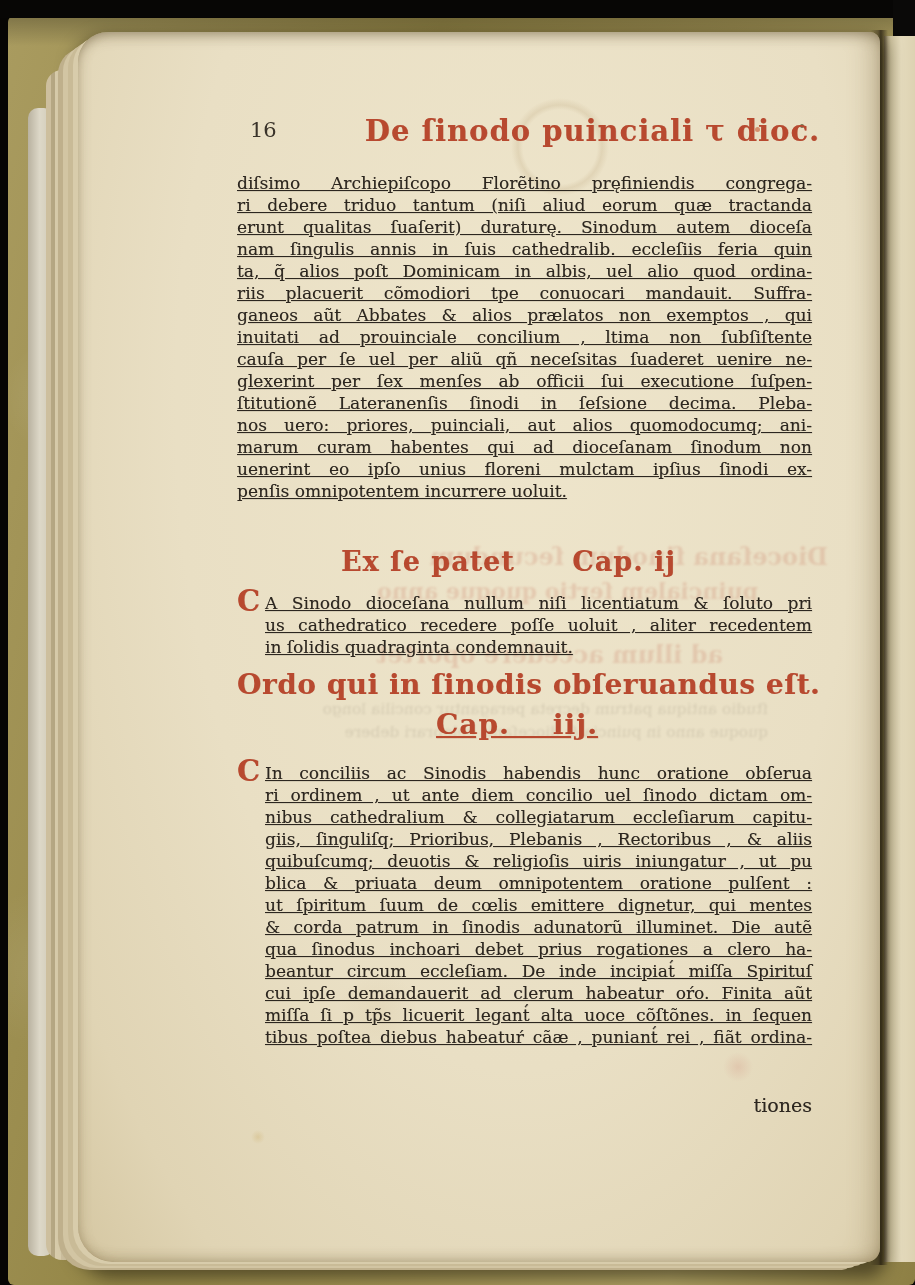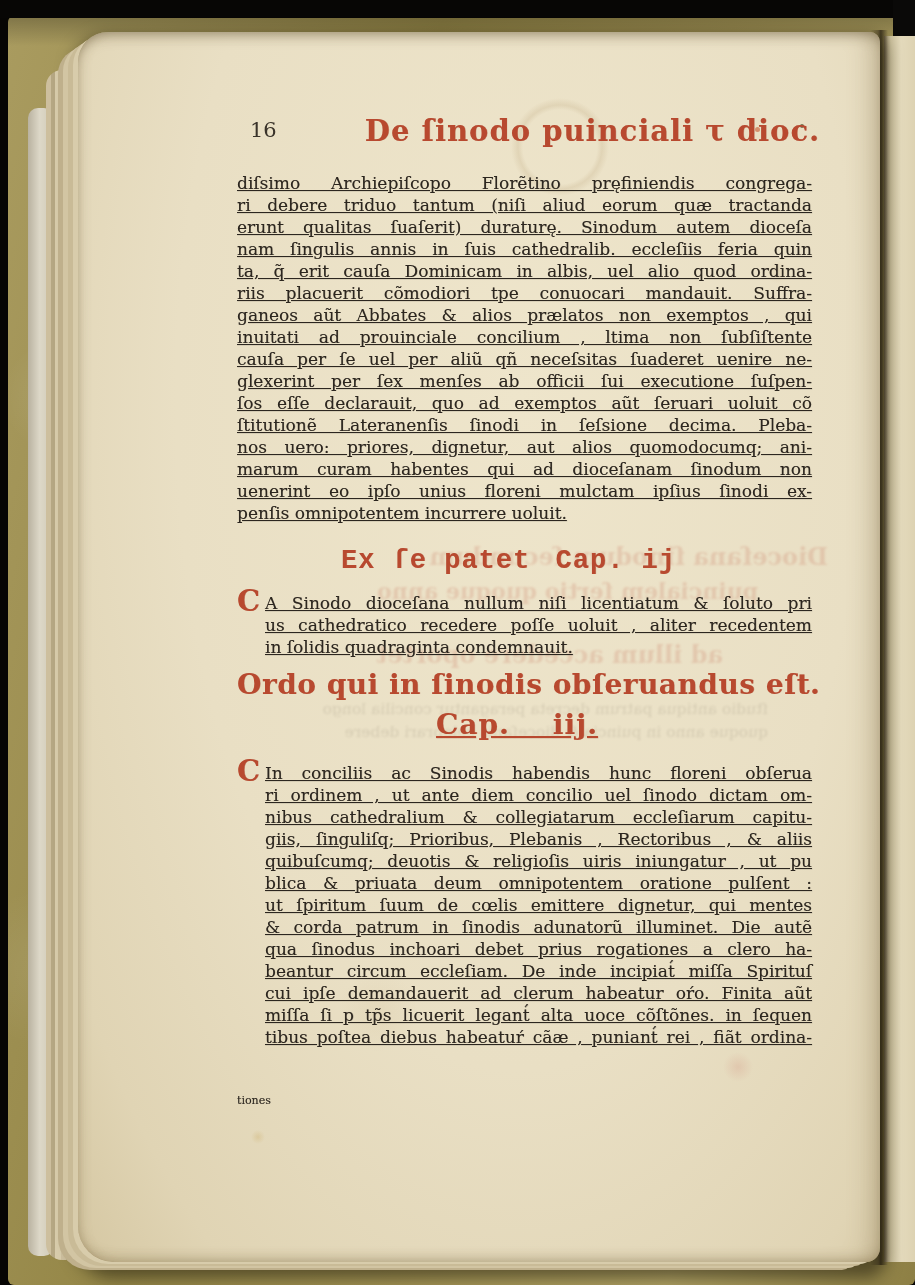--- a/index.html
+++ b/index.html
@@ -60,27 +60,27 @@
   .rubric{color:#b8492f;font-weight:bold;text-shadow:.4px .4px 0 rgba(150,55,35,.35);}
   .pagenum{position:absolute;left:172px;top:86px;font-size:21px;color:#3a332a;}
   .running-title{position:absolute;left:235px;top:82px;width:465px;text-align:center;
         font-size:29px;letter-spacing:1px;white-space:nowrap;margin-left:47px;}
   .para{position:absolute;font-size:17px;line-height:22px;}
   .tline{height:22px;text-align:justify;text-align-last:justify;white-space:normal;text-decoration:underline;}
   .endleft .tline:last-child{text-align-last:left;}
   .indent{padding-left:28px;}
   .pilcrow{position:absolute;left:0;top:-6px;font-size:29px;line-height:30px;}
   .h2row{position:absolute;left:263px;top:514px;width:335px;display:flex;
-        justify-content:space-between;font-size:27px;letter-spacing:1px;font-family:Liberation Mono, monospace;}
+        justify-content:space-between;font-size:27px;letter-spacing:1px;}
   .h3a{position:absolute;left:159px;top:636px;width:575px;text-align:left;
         font-size:28px;letter-spacing:.5px;white-space:nowrap;}
   .h3b{position:absolute;left:159px;top:676px;width:560px;text-align:center;
         font-size:28px;letter-spacing:1px;white-space:pre;text-decoration:underline;}
-  .catchword{position:absolute;left:159px;top:1062px;width:575px;text-align:left;
-        font-size:11px;}
+  .catchword{position:absolute;left:159px;top:1062px;width:575px;text-align:right;
+        font-size:19px;}
 
   
   .ghost{position:absolute;transform:scaleX(-1);filter:blur(1.1px);
         pointer-events:none;white-space:nowrap;overflow:hidden;}
   .ghost.red{color:#b84b34;font-weight:bold;opacity:.17;}
   .ghost.blk{color:#4a4030;opacity:.13;}
   .g-r0{left:330px;top:510px;width:420px;font-size:24px;}
   .g-r1{left:250px;top:546px;width:430px;font-size:22px;}
   .g-r2{left:205px;top:608px;width:440px;font-size:24px;}
   .g-b0{left:120px;top:668px;width:570px;font-size:15.5px;}
@@ -119,29 +119,28 @@
     <div class="speck2"></div>
 
     <div class="pagenum">16</div>
     <div class="running-title rubric">De ſinodo puinciali τ dioc.</div>
 
     <div class="para ink endleft" style="left:159px;top:140px;width:575px;">
         <div class="tline">diſsimo Archiepiſcopo Florẽtino pręfiniendis congrega-</div>
         <div class="tline">ri debere triduo tantum (niſi aliud eorum quæ tractanda</div>
         <div class="tline">erunt qualitas ſuaſerit) duraturę. Sinodum autem dioceſa</div>
         <div class="tline">nam ſingulis annis in ſuis cathedralib. eccleſiis feria quin</div>
-        <div class="tline">ta, q̃ erit cauſa Dominicam in albis, uel alio quod ordina-</div>
+        <div class="tline">ta, q̃ alios poſt Dominicam in albis, uel alio quod ordina-</div>
         <div class="tline">riis placuerit cõmodiori tpe conuocari mandauit. Suffra-</div>
         <div class="tline">ganeos aũt Abbates &amp; alios prælatos non exemptos , qui</div>
         <div class="tline">inuitati ad prouinciale concilium , ltima non ſubſiſtente</div>
         <div class="tline">cauſa per ſe uel per aliũ qñ neceſsitas ſuaderet uenire ne-</div>
         <div class="tline">glexerint per ſex menſes ab officii ſui executione ſuſpen-</div>
-        <div class="tline">ſos eſſe declarauit, quo ad exemptos aũt ſeruari uoluit cõ</div>
         <div class="tline">ſtitutionẽ Lateranenſis ſinodi in ſeſsione decima. Pleba-</div>
-        <div class="tline">nos uero: priores, dignetur, aut alios quomodocumq; ani-</div>
+        <div class="tline">nos uero: priores, puinciali, aut alios quomodocumq; ani-</div>
         <div class="tline">marum curam habentes qui ad dioceſanam ſinodum non</div>
         <div class="tline">uenerint eo ipſo unius floreni mulctam ipſius ſinodi ex-</div>
         <div class="tline">penſis omnipotentem incurrere uoluit.</div>
       </div>
 
     <div class="h2row rubric">
       <span>Ex ſe patet</span>
       <span>Cap. ij</span>
     </div>
 
@@ -150,21 +149,21 @@
     <div class="tline">A Sinodo dioceſana nullum niſi licentiatum &amp; ſoluto pri</div>
         <div class="tline">us cathedratico recedere poſſe uoluit , aliter recedentem</div>
         <div class="tline">in ſolidis quadraginta condemnauit.</div>
       </div>
 
     <div class="h3a rubric">Ordo qui in ſinodis obſeruandus eſt.</div>
     <div class="h3b rubric">Cap.    iij.</div>
 
     <div class="para ink indent" style="left:159px;top:730px;width:575px;">
       <span class="pilcrow rubric">C</span>
-    <div class="tline">In conciliis ac Sinodis habendis hunc floreni obſerua</div>
+    <div class="tline">In conciliis ac Sinodis habendis hunc oratione obſerua</div>
         <div class="tline">ri ordinem , ut ante diem concilio uel ſinodo dictam om-</div>
         <div class="tline">nibus cathedralium &amp; collegiatarum eccleſiarum capitu-</div>
         <div class="tline">giis, ſinguliſq; Prioribus, Plebanis , Rectoribus , &amp; aliis</div>
         <div class="tline">quibuſcumq; deuotis &amp; religioſis uiris iniungatur , ut pu</div>
         <div class="tline">blica &amp; priuata deum omnipotentem oratione pulſent :</div>
         <div class="tline">ut ſpiritum ſuum de cœlis emittere dignetur, qui mentes</div>
         <div class="tline">&amp; corda patrum in ſinodis adunatorũ illuminet. Die autẽ</div>
         <div class="tline">qua ſinodus inchoari debet prius rogationes a clero ha-</div>
         <div class="tline">beantur circum eccleſiam. De inde incipiat́ miſſa Spirituſ</div>
         <div class="tline">cui ipſe demandauerit ad clerum habeatur oŕo. Finita aũt</div>

